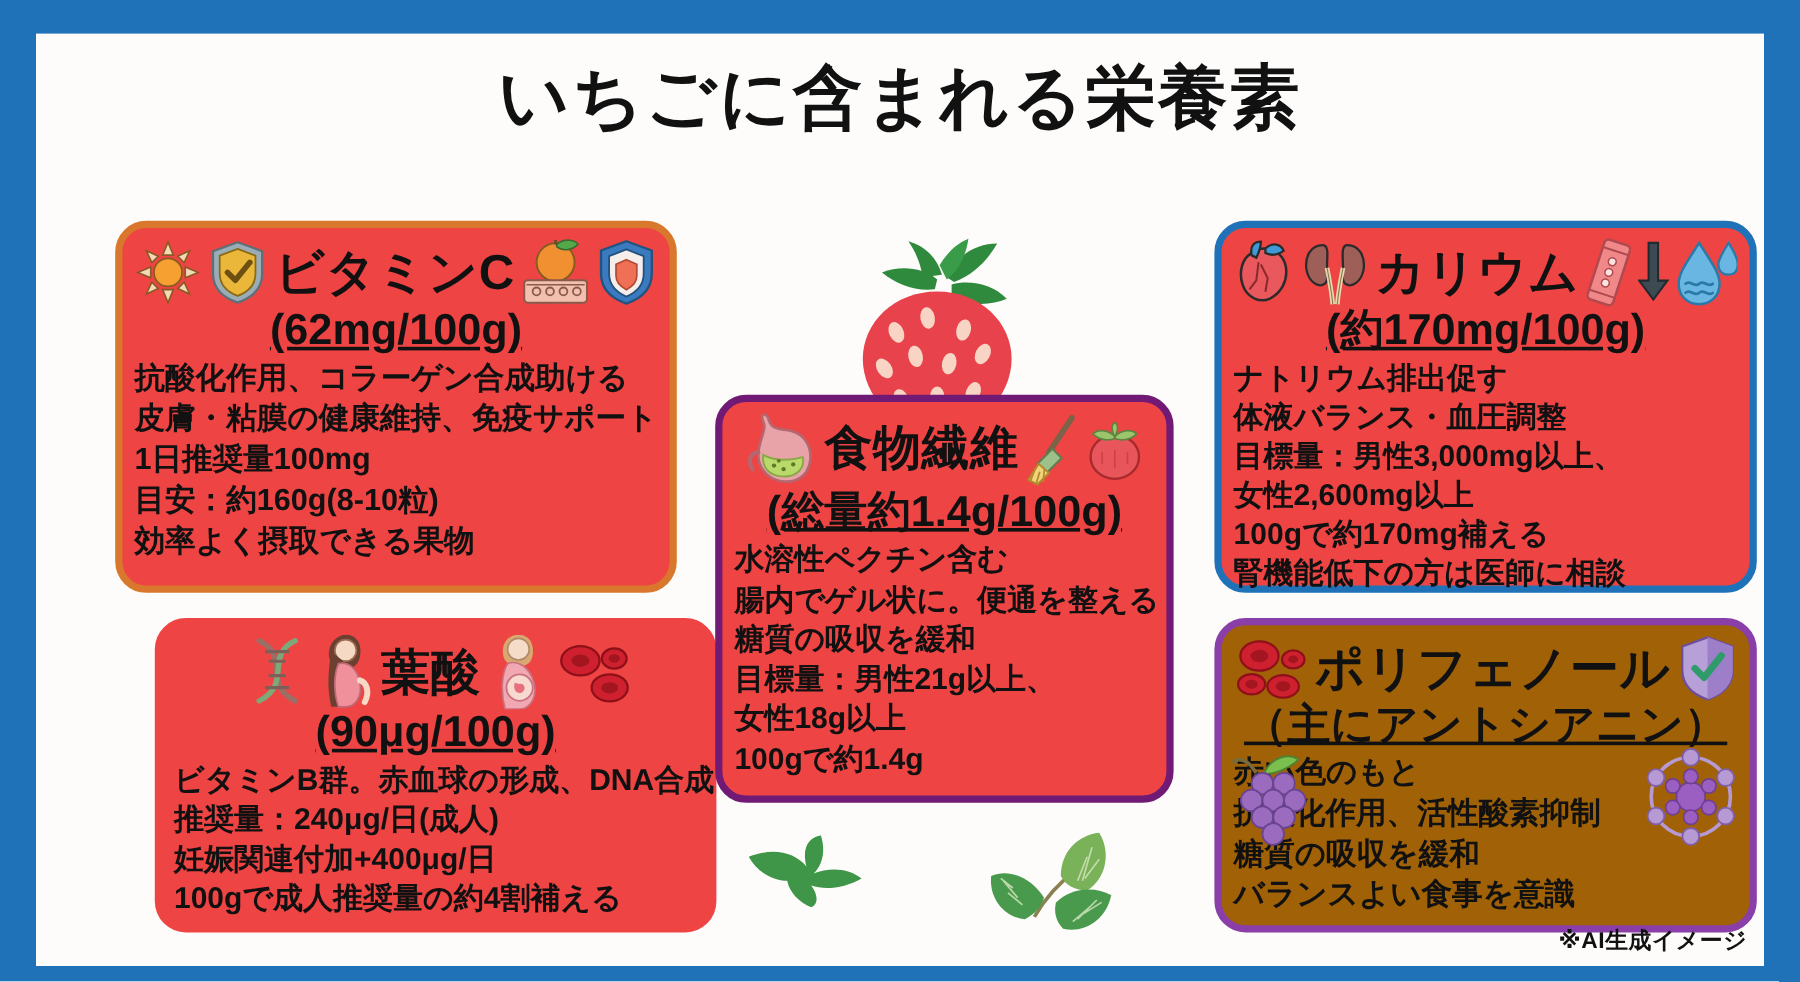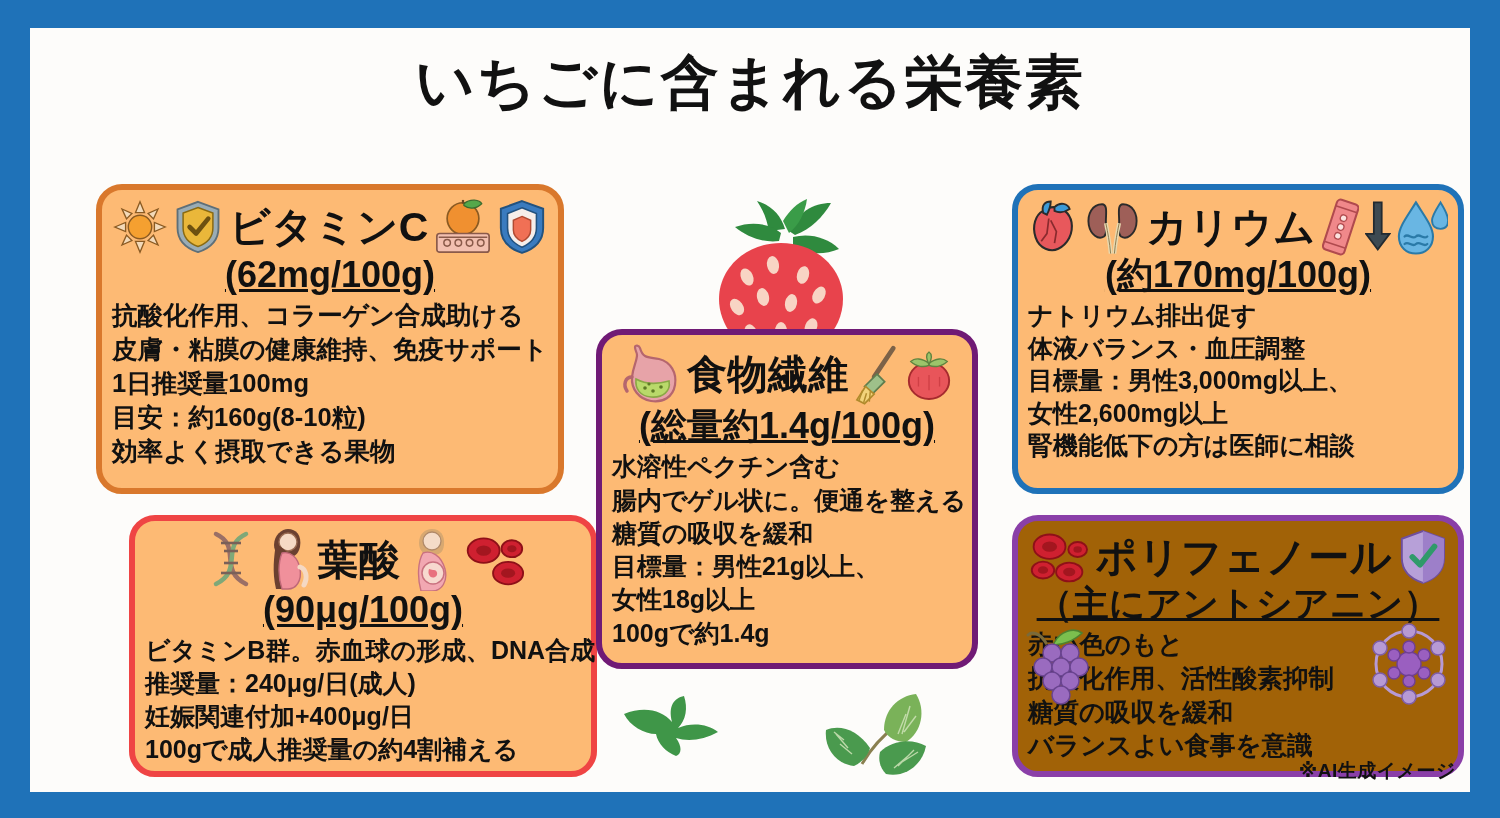--- a/index.html
+++ b/index.html
@@ -7,21 +7,21 @@
   html, body {
     width: 1500px; height: 818px;
     font-family: "Liberation Sans", "DejaVu Sans", sans-serif;
     background: #ffffff;
     overflow: hidden;
   }
   #frame {
     position: relative;
     width: 1500px; height: 818px;
     background: #1f72b8;
-    padding: 28px 30px 26px 30px;
+    padding: 28px 30px 13px 30px;
   }
   #canvas {
     position: relative;
     width: 100%; height: 100%;
     background: #fdfcfa;
     overflow: hidden;
   }
 
   
   #title {
@@ -32,21 +32,21 @@
     font-weight: 700;
     letter-spacing: 2px;
     color: #111111;
     line-height: 1.1;
   }
 
   
   .card {
     position: absolute;
     border-radius: 26px;
-    background: #fdba74;
+    background: #ef4444;
     padding: 8px 10px 10px 10px;
     display: flex;
     flex-direction: column;
     align-items: center;
   }
   .card-head {
     position: relative;
     width: 100%;
     display: flex;
     align-items: center;
@@ -382,20 +382,21 @@
         </svg>
       </div>
 
       <div class="card-sub">(約170mg/100g)</div>
 
       <div class="card-lines">
         <div>ナトリウム排出促す</div>
         <div>体液バランス・血圧調整</div>
         <div>目標量：男性3,000mg以上、</div>
         <div>女性2,600mg以上</div>
+        <div>100gで約170mg補える</div>
         <div>腎機能低下の方は医師に相談</div>
       </div>
     </div>
 
     <div class="card" id="card-poly">
       <div class="card-head">
 
         <svg width="62" height="54" viewBox="0 0 66 56">
           <ellipse cx="23" cy="17" rx="17" ry="13" fill="#cf2030" stroke="#8e1018" stroke-width="2"></ellipse>
           <ellipse cx="23" cy="17" rx="8" ry="5.5" fill="#a3161f"></ellipse>

